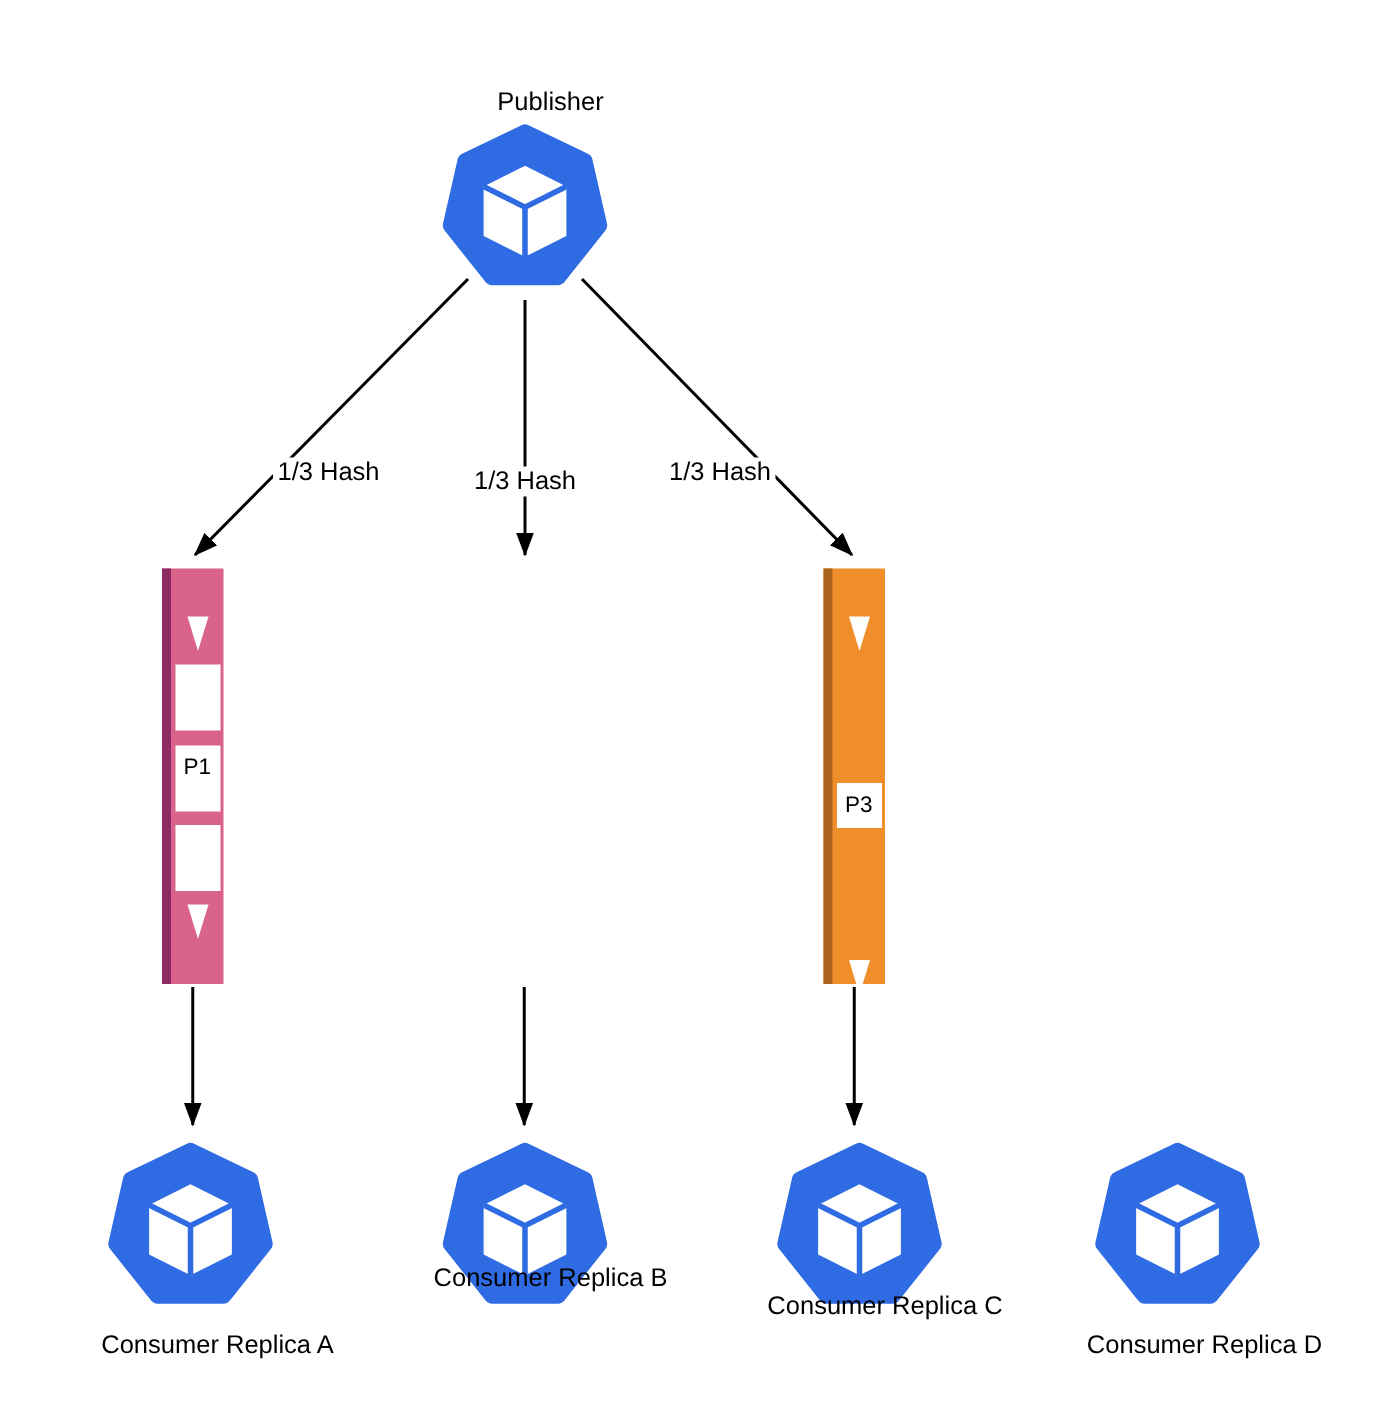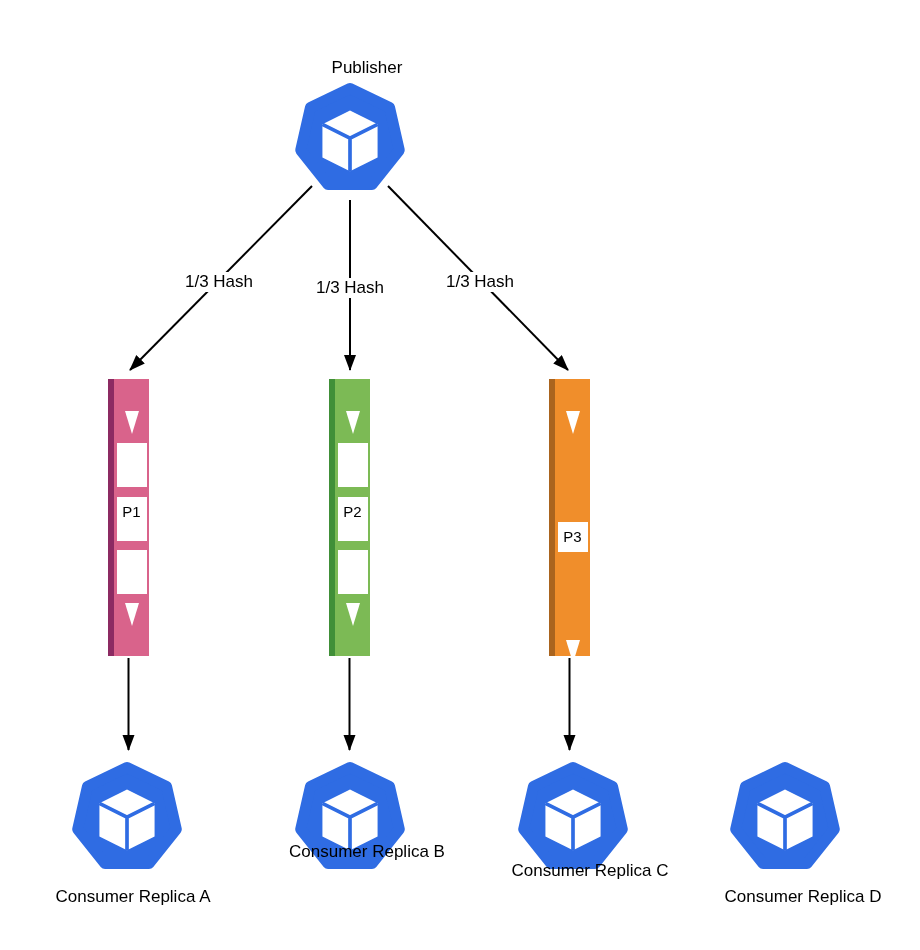--- a/index.html
+++ b/index.html
@@ -30,25 +30,25 @@
   .pos-publisher { left:293px; top:82px; }
   .pos-consumer-a { left:70px;  top:761px; }
   .pos-consumer-b { left:293px; top:761px; }
   .pos-consumer-c { left:516px; top:761px; }
   .pos-consumer-d { left:728px; top:761px; }
 
   
   .diagram-label { position:absolute; transform:translate(-50%,-50%); font-size:17px;
                    white-space:nowrap; color:#000;padding-left:34px; }
   .lbl-publisher  { left:350px; top:68px; }
-  .lbl-consumer-a { left:116px; top:897px; }
+  .lbl-consumer-a { left:128px; top:897px; }
   .lbl-consumer-b { left:350px; top:852px; }
   .lbl-consumer-c { left:573px; top:871px; }
   .lbl-consumer-d { left:786px; top:897px; }
-  .hash-label { background:#fff; padding:0 3px; }
+  .hash-label { background:#fff; padding:0 3px;margin-top:33px; }
   .lbl-hash-1 { left:219px; top:282px; }
   .lbl-hash-2 { left:350px; top:288px; }
   .lbl-hash-3 { left:480px; top:282px; }
 
   
   .arrows { position:absolute; left:0; top:0; pointer-events:none; }
   .edge { stroke:var(--arrow-color); stroke-width:2; fill:none; }
   .arrowhead { fill:var(--arrow-color); }
 
   
@@ -94,27 +94,20 @@
   <div class="diagram-label hash-label lbl-hash-2">1/3 Hash</div>
   <div class="diagram-label hash-label lbl-hash-3">1/3 Hash</div>
 
   <div class="bar bar-p1" style="background-color: rgb(217, 99, 139); border-left-color: rgb(140, 42, 98);">
     <div class="tri-down"></div>
     <div class="slot"></div>
     <div class="slot slot-label">P1</div>
     <div class="slot"></div>
     <div class="tri-down"></div>
   </div>
-  <div class="bar bar-p2" style="background-color: rgb(124, 186, 85); border-left-color: rgb(64, 143, 56);">
-    <div class="tri-down"></div>
-    <div class="slot"></div>
-    <div class="slot slot-label">P2</div>
-    <div class="slot"></div>
-    <div class="tri-down"></div>
-  </div>
   <div class="bar bar-p3" style="background-color: rgb(240, 142, 43); border-left-color: rgb(170, 100, 30); gap: 44px;">
     <div class="tri-down"></div>
     <div class="slot"></div>
     <div class="slot slot-label">P3</div>
     <div class="slot"></div>
     <div class="tri-down"></div>
   </div>
 
   <svg class="hept pos-consumer-a" viewBox="0 0 124 124">
     <polygon class="hept-shape" points="62,7 105,27.7 115.6,74.2 85.9,111.6 38.1,111.6 8.4,74.2 19,27.7"></polygon>

